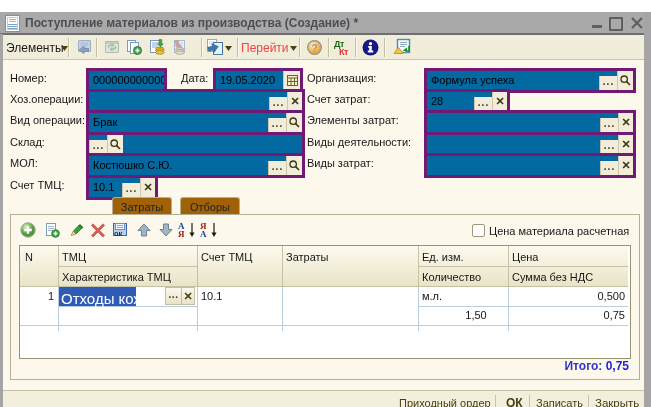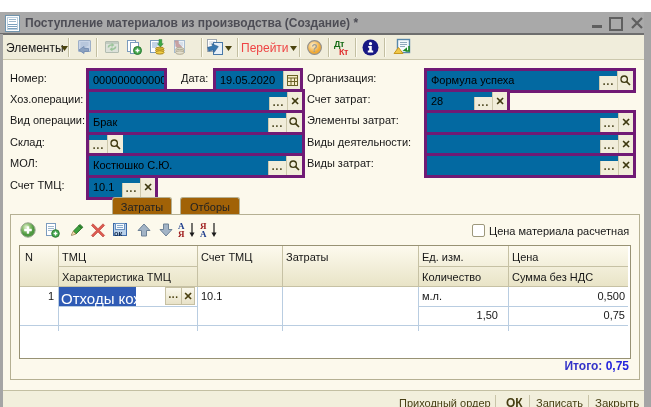--- a/index.html
+++ b/index.html
@@ -343,21 +343,21 @@
 
  <div class="lbl" style="left:28px;top:44px">1</div>
  <div class="abs" style="left:39px;top:41px;width:77px;height:19px;background:#2f5bb5"></div>
  <div class="abs" style="left:41px;top:44px;font-size:15px;color:#fff;white-space:nowrap">Отходы кожи</div>
  <div class="abs" style="left:145px;top:41px;width:17px;height:18px;box-sizing:border-box;background:linear-gradient(#faf8ec,#e8e2c8);border:1px solid #c6c0a2;font-size:10px;font-weight:bold;color:#4a4010;text-align:center;letter-spacing:0.5px;line-height:14px">...</div>
  <div class="abs" style="left:161px;top:41px;width:14px;height:18px;box-sizing:border-box;background:linear-gradient(#faf8ec,#e8e2c8);border:1px solid #c6c0a2;font-size:11px;font-weight:bold;color:#4a4010;text-align:center;line-height:16px">✕</div>
  <div class="lbl" style="left:181px;top:44px">10.1</div>
  <div class="lbl" style="left:402px;top:44px">м.л.</div>
  <div class="lbl" style="left:561px;top:44px;width:44px;text-align:right">0,500</div>
 
- <div class="lbl" style="left:434px;top:63px;width:44px;text-align:right">1,50</div>
+ <div class="lbl" style="left:434px;top:63px;width:44px;text-align:center">1,50</div>
  <div class="lbl" style="left:561px;top:63px;width:44px;text-align:right">0,75</div>
 </div>
 
 <div class="abs" style="left:429px;top:347px;width:200px;text-align:right;font-size:12px;font-weight:bold;color:#3434c8">Итого: <span style="color:#2424dc">0,75</span></div>
 
 <div class="abs" style="left:0;top:378px;width:651px;height:1px;background:#c3bfa2"></div>
 <div class="abs" style="left:0;top:379px;width:651px;height:24px;background:#f2efdc"></div>
 <div class="abs" style="left:399px;top:385px;font-size:11px;color:#473e13">Приходный ордер</div>
 <div class="abs" style="left:495px;top:383px;width:1px;height:17px;background:#c9c4a8"></div>
 <div class="abs" style="left:506px;top:384px;font-size:12px;font-weight:bold;color:#473e13">ОК</div>

